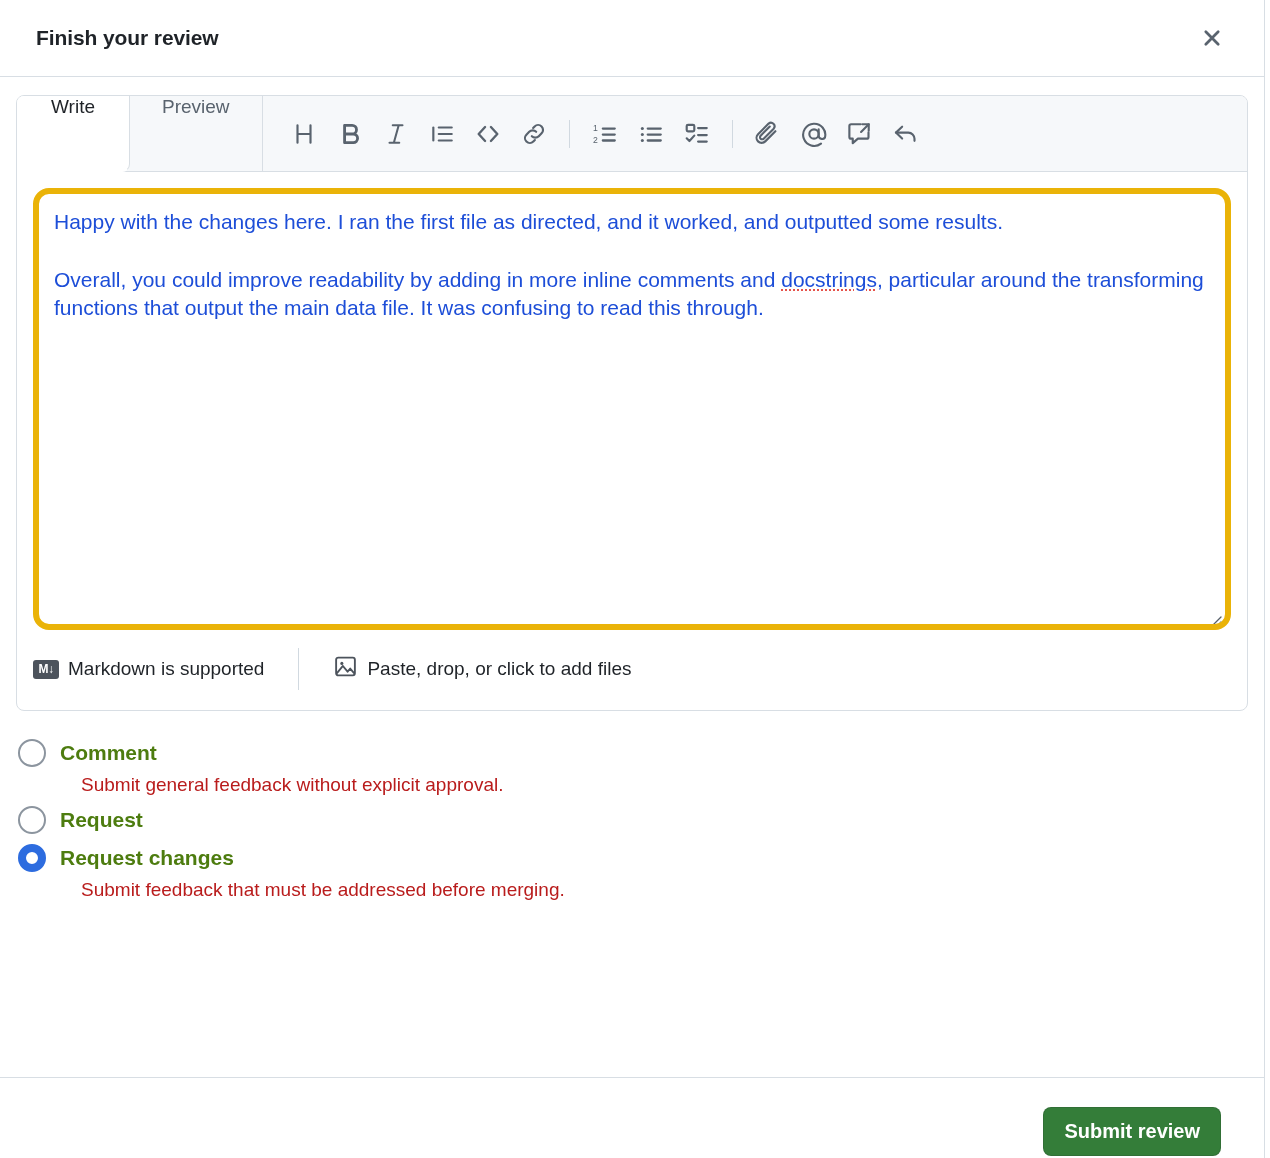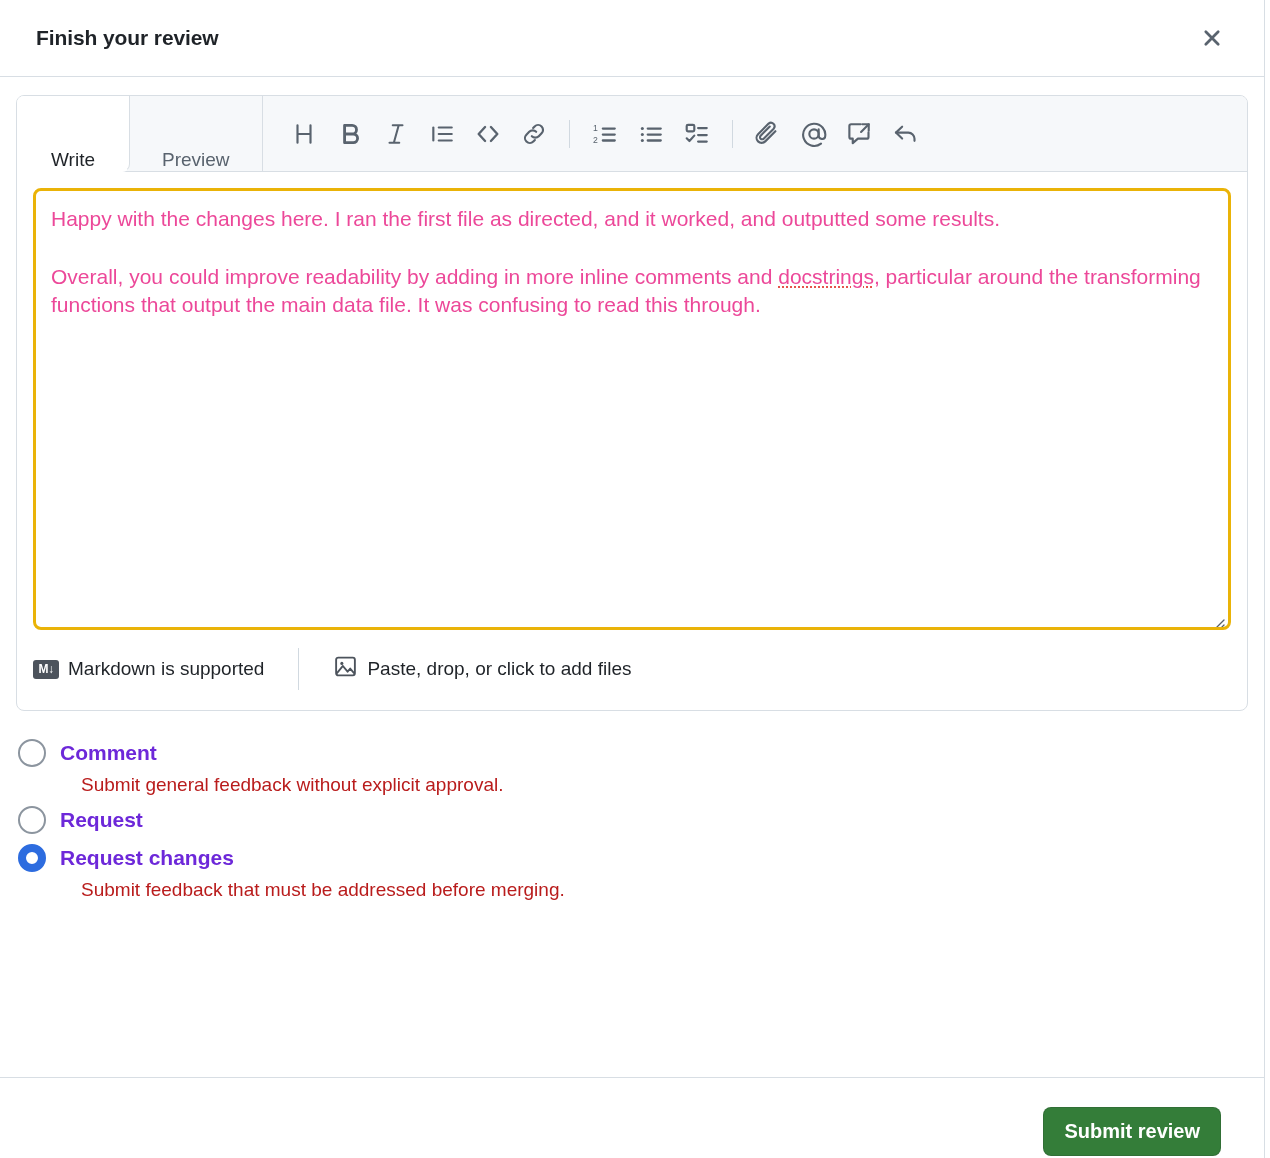--- a/index.html
+++ b/index.html
@@ -74,21 +74,21 @@
   .comment-toolbar {
     display: flex;
     align-items: stretch;
     background: #f6f8fa;
     border-bottom: 1px solid #d8dee4;
     height: 76px;
     position: relative;
   }
   .tab {
     display: flex;
-    align-items: flex-end;
+    align-items: flex-start;
     padding: 0 32px;
     font-size: 19px;
     color: #59636e;
     cursor: pointer;
     border-right: 1px solid #d8dee4;
     background: #f6f8fa;
     position: relative;
     white-space: nowrap;
   }
   .tab.active {
@@ -137,27 +137,27 @@
 
   
   .textarea-wrap {
     padding: 16px 16px 0 16px;
     background: #ffffff;
   }
   .comment-textarea {
     position: relative;
     width: 100%;
     height: 442px;
-    border: 3px solid #eab308;
-    border-radius: 8px;
+    border: 6px solid #eab308;
+    border-radius: 16px;
     padding: 14px 16px 14px 15px;
     font-family: "Liberation Sans", sans-serif;
     font-size: 21px;
     line-height: 1.37;
-    color: #ec4899;
+    color: #1d4ed8;
     background: #ffffff;
     overflow: hidden;
   }
   .comment-textarea p { margin: 0; }
   .comment-textarea p + p { margin-top: 1.37em; }
   .misspelled {
     text-decoration: underline;
     text-decoration-style: dotted;
     text-decoration-color: #e5534b;
     text-decoration-thickness: 2px;
@@ -232,21 +232,21 @@
     flex: 0 0 28px;
     box-sizing: border-box;
   }
   .radio.checked {
     border: 8px solid #2d6cdf;
     background: #ffffff;
   }
   .option-label {
     font-size: 21px;
     font-weight: bold;
-    color: #6d28d9;
+    color: #4d7c0f;
     text-align: center;
   }
   .option-desc {
     font-size: 19px;
     color: #b91c1c;
     margin: 7px 0 0 63px;
   }
   .option:last-child { margin-bottom: 0; }
 
   

